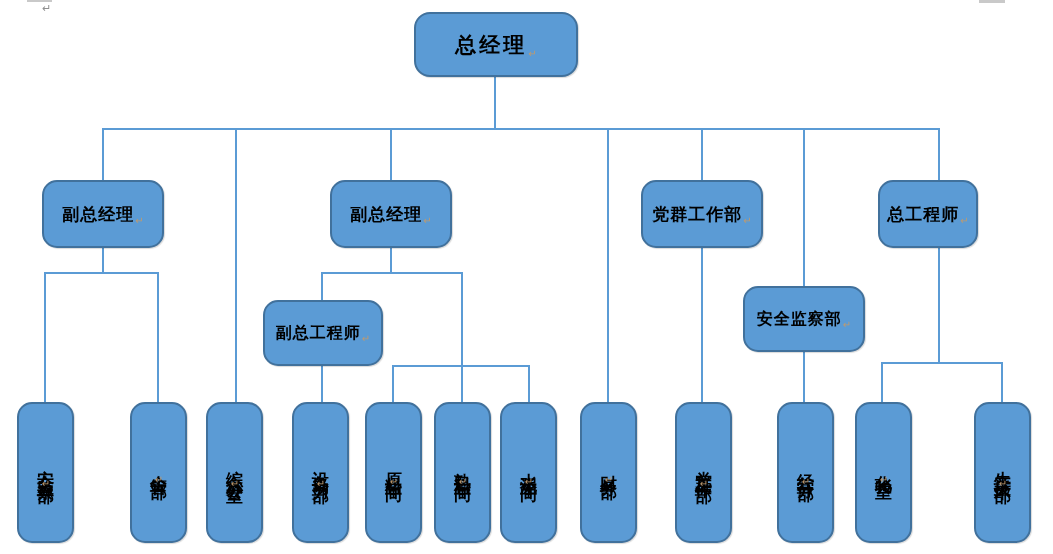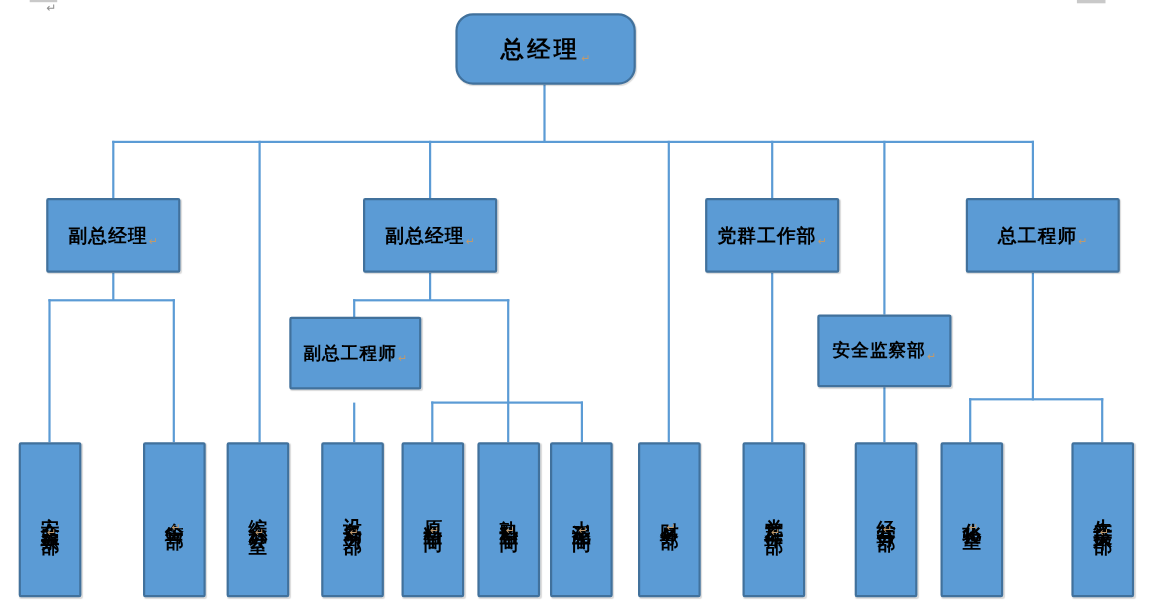--- a/index.html
+++ b/index.html
@@ -10,21 +10,21 @@
     font-family:"Liberation Sans", sans-serif;
     overflow:hidden;
   }
   
   .ln{position:absolute;background:#5B9BD5;}
   
   .node{
     position:absolute;
     background:#5B9BD5;
     border:2px solid #41719C;
-    border-radius:2px;
+    border-radius:15px;
     box-sizing:border-box;
     display:flex;
     align-items:center;
     justify-content:center;
     color:#000000;
     font-weight:bold;
     box-shadow:1px 1px 1px rgba(0,0,0,0.15);
   }
   .node .label{
     color:#000000;
@@ -121,28 +121,28 @@
       <span class="label">副总经理</span>
       <span class="pmark">↵</span>
     </span>
   </div>
   <div class="node lv2" style="left:641px;top:180px;width:122px;height:68px;">
     <span class="inner">
       <span class="label">党群工作部</span>
       <span class="pmark">↵</span>
     </span>
   </div>
-  <div class="node lv2" style="left:878px;top:180px;width:140px;height:68px;">
+  <div class="node lv2" style="left:878px;top:180px;width:100px;height:68px;">
     <span class="inner">
       <span class="label">总工程师</span>
       <span class="pmark">↵</span>
     </span>
   </div>
 
-  <div class="node lv3" style="left:263px;top:288px;width:120px;height:66px;">
+  <div class="node lv3" style="left:263px;top:300px;width:120px;height:66px;">
     <span class="inner">
       <span class="label">副总工程师</span>
       <span class="pmark">↵</span>
     </span>
   </div>
   <div class="node lv3" style="left:743px;top:286px;width:122px;height:66px;">
     <span class="inner">
       <span class="label">安全监察部</span>
       <span class="pmark">↵</span>
     </span>

